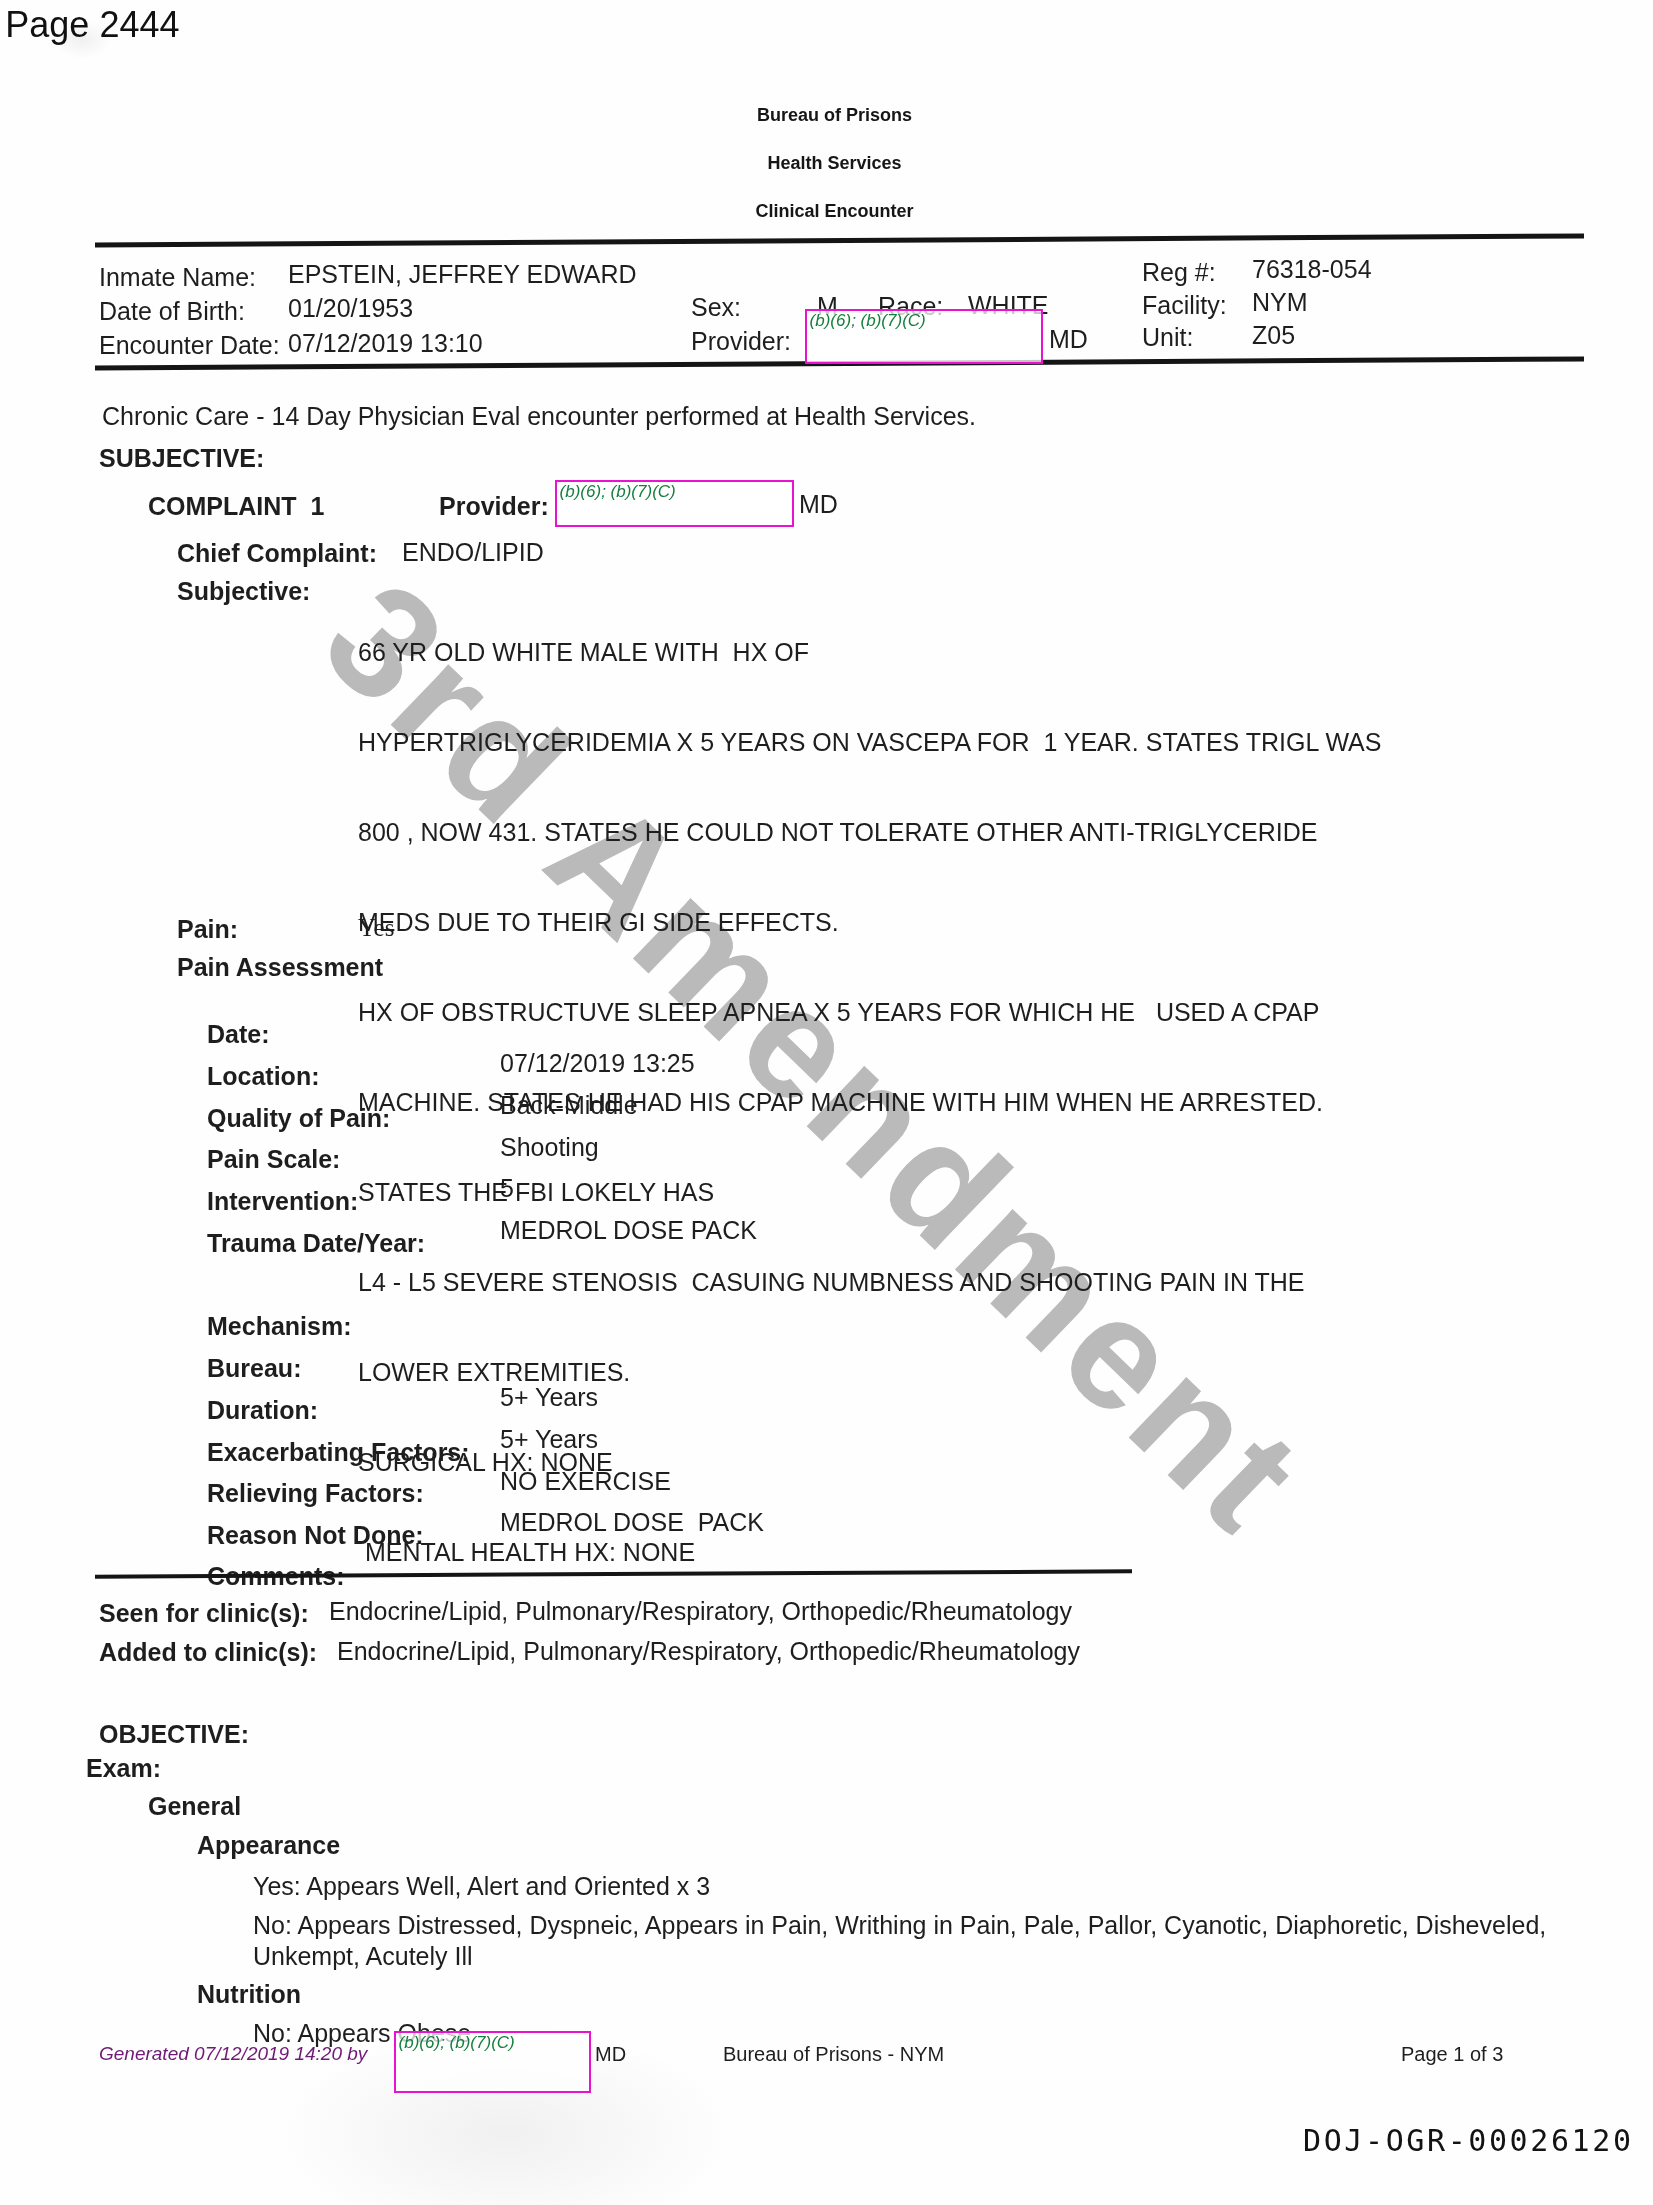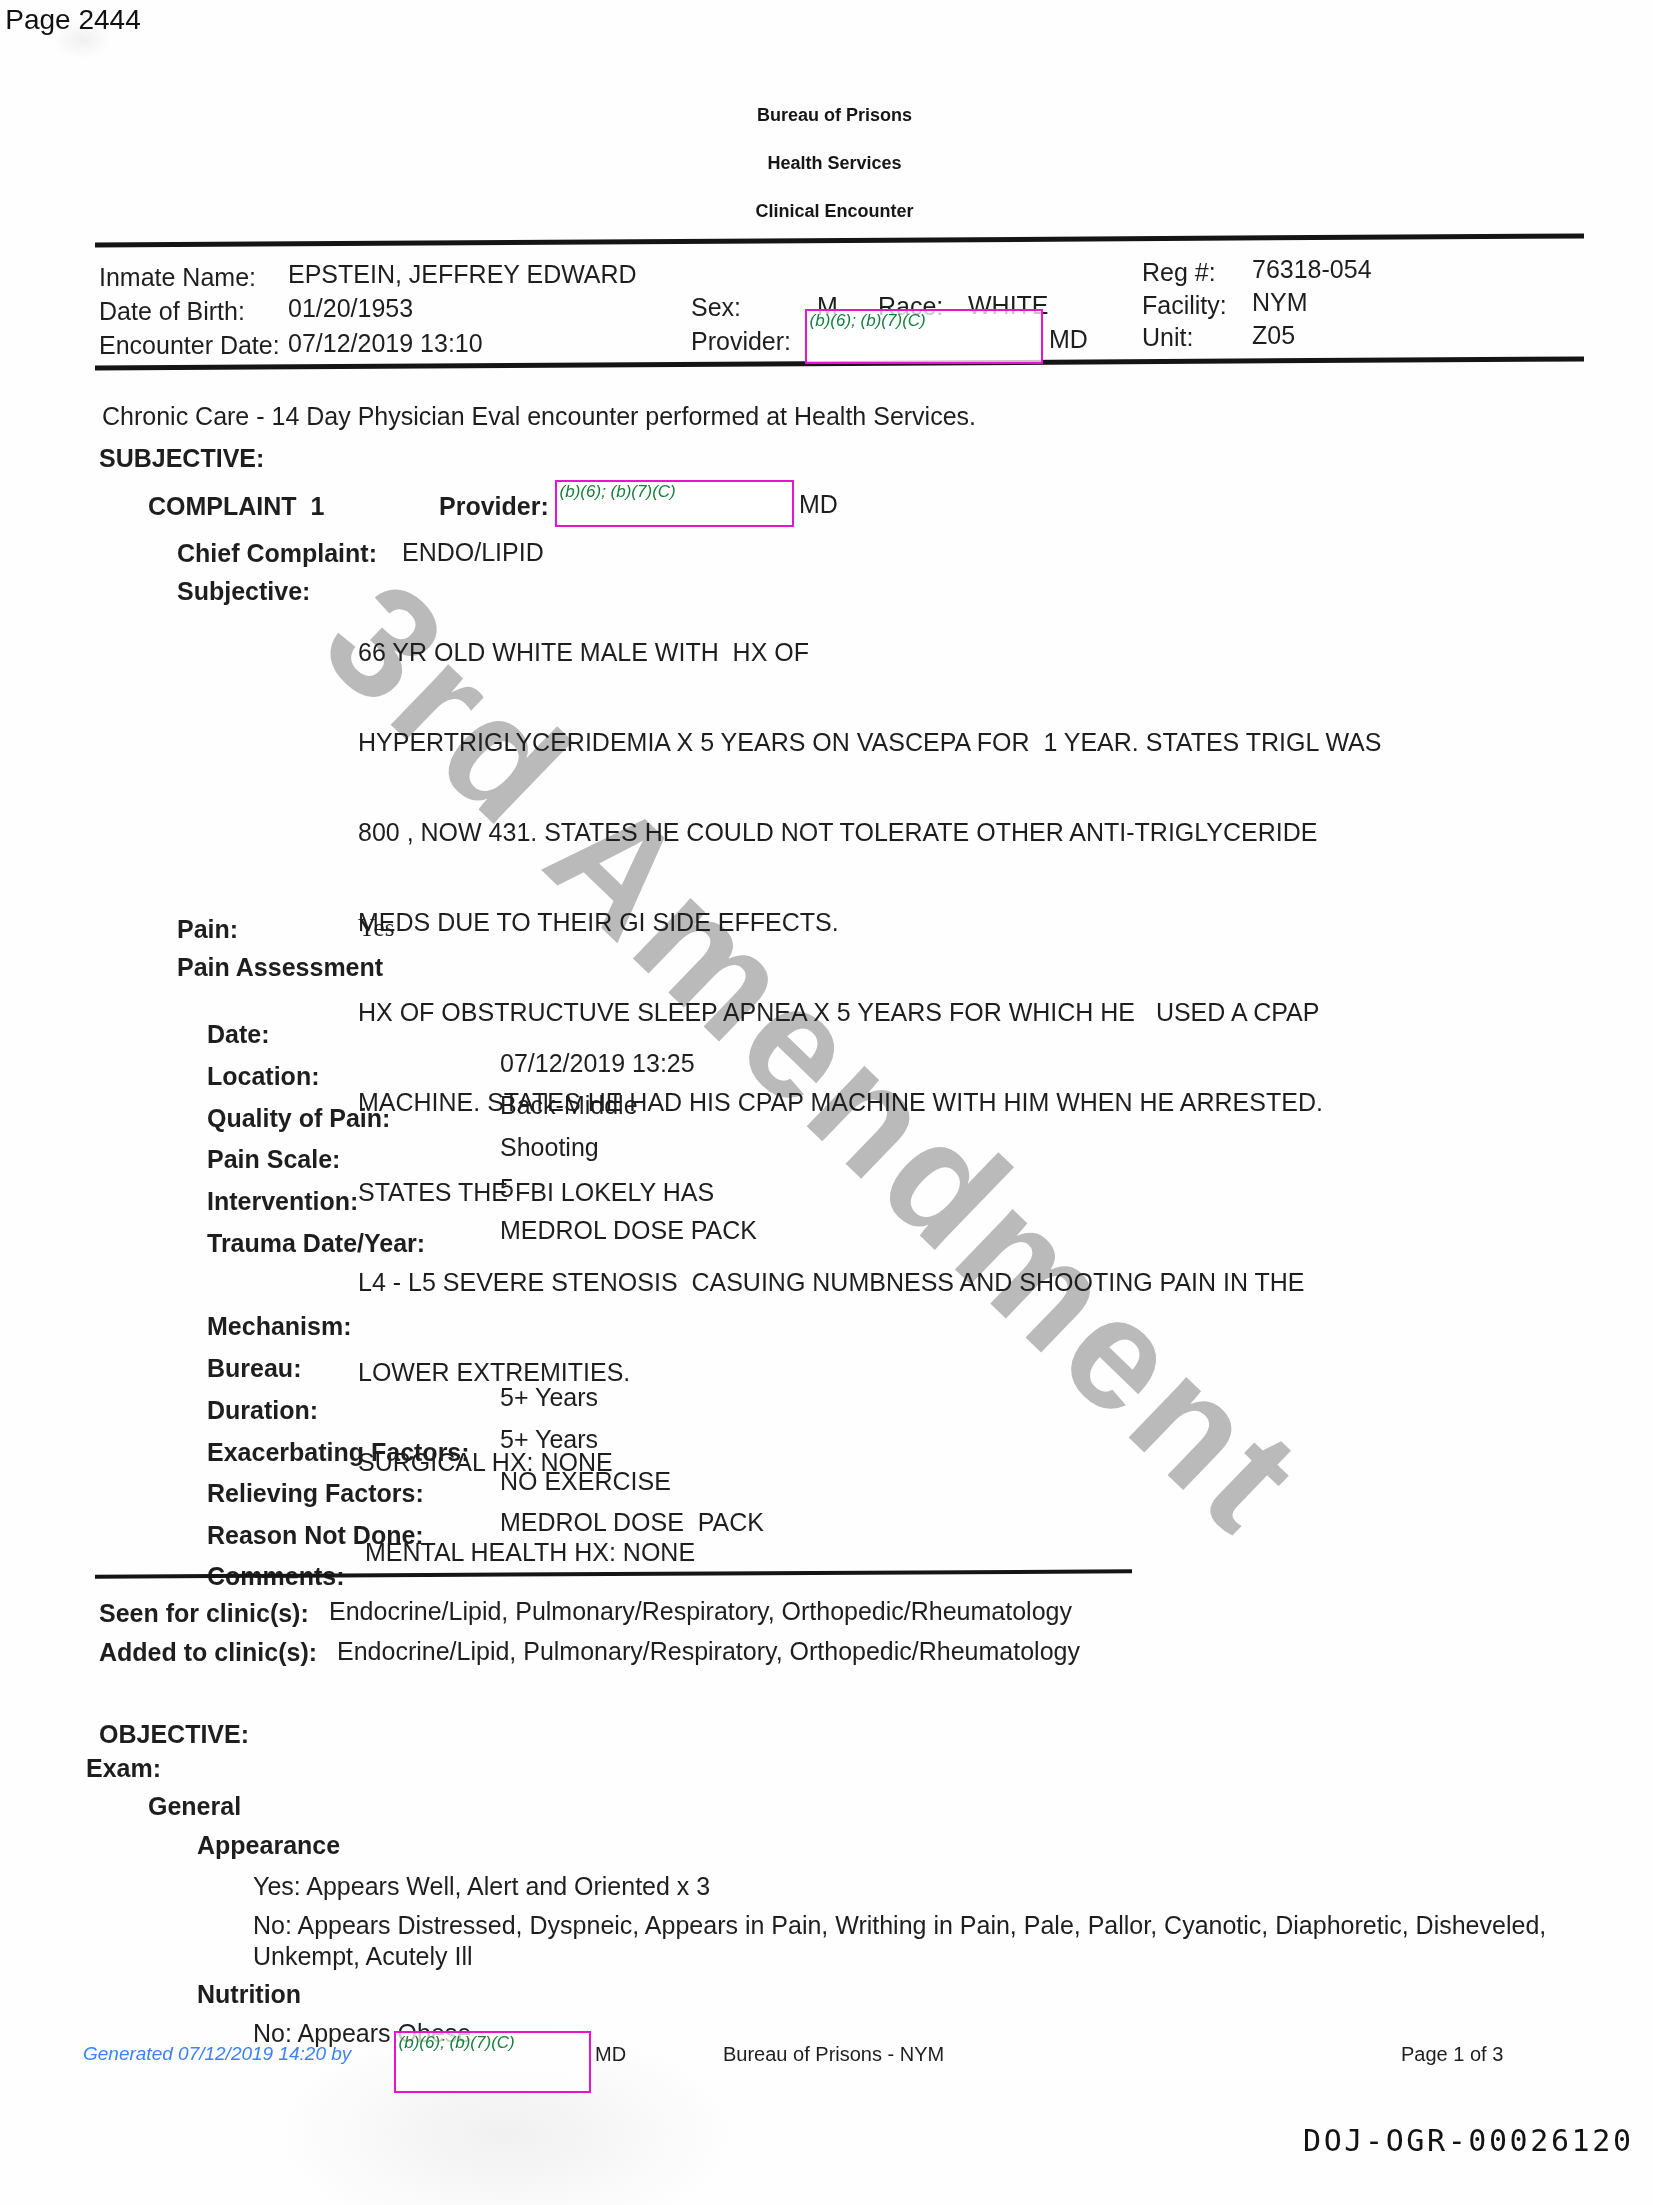--- a/index.html
+++ b/index.html
@@ -53,21 +53,21 @@
 </head>
 <body>
 
 <div class="page">
 
   <div class="smudge" style="left:276px;top:2025px;width:460px;height:217px;"></div>
   <div class="smudge" style="left:53px;top:20px;width:59px;height:39px;"></div>
 
   <div class="watermark">3rd Amendment</div>
 
-  <div class="abs txt" style="left:5.3px;top:4px;font-size:28px;color:#111;">Page 2444</div>
+  <div class="abs txt" style="left:5.3px;top:4px;font-size:36px;color:#111;">Page 2444</div>
 
   <div class="title txt">
     <div>Bureau of Prisons</div>
     <div>Health Services</div>
     <div>Clinical Encounter</div>
   </div>
 
   <div class="rule" style="left:95px;top:238px;width:1489px;height:4.6px;transform:rotate(-0.35deg);"></div>
   <div class="rule" style="left:95px;top:361px;width:1489px;height:4.6px;transform:rotate(-0.35deg);"></div>
 
@@ -193,21 +193,21 @@
 
   <div class="abs txt fs38 b" style="left:99px;top:1704px;margin-top:16px;">OBJECTIVE:</div>
   <div class="abs txt fs38 b" style="left:86px;top:1754px;">Exam:</div>
   <div class="abs txt fs38 b" style="left:148px;top:1792px;">General</div>
   <div class="abs txt fs38 b" style="left:197px;top:1831px;">Appearance</div>
   <div class="abs txt fs38" style="left:253px;top:1872px;">Yes: Appears Well, Alert and Oriented x 3</div>
   <div class="abs txt fs38 wrapblock" style="left:253px;top:1910px;width:1308px;line-height:31px;">No: Appears Distressed, Dyspneic, Appears in Pain, Writhing in Pain, Pale, Pallor, Cyanotic, Diaphoretic, Disheveled, Unkempt, Acutely Ill</div>
   <div class="abs txt fs38 b" style="left:197px;top:1980px;">Nutrition</div>
   <div class="abs txt fs38" style="left:253px;top:2019px;">No: Appears Obese</div>
 
-  <div class="abs txt" style="left:83px;top:2043px;font-size:19px;font-style:italic;color:#3b82f6;">Generated 07/12/2019 14:20 by</div>
+  <div class="abs txt" style="left:99px;top:2043px;font-size:19px;font-style:italic;color:#701a75;">Generated 07/12/2019 14:20 by</div>
   <div class="redact" style="left:394px;top:2031px;width:193px;height:58px;">
     <span>(b)(6); (b)(7)(C)</span>
   </div>
   <div class="abs txt fs30" style="left:595px;top:2043px;">MD</div>
   <div class="abs txt fs30" style="left:723px;top:2043px;">Bureau of Prisons - NYM</div>
   <div class="abs txt fs30" style="left:1401px;top:2043px;">Page 1 of 3</div>
 
   <div class="abs txt mono" style="left:1303px;top:2124px;font-size:30px;letter-spacing:2.6px;color:#131313;">DOJ-OGR-00026120</div>
 
 </div>

